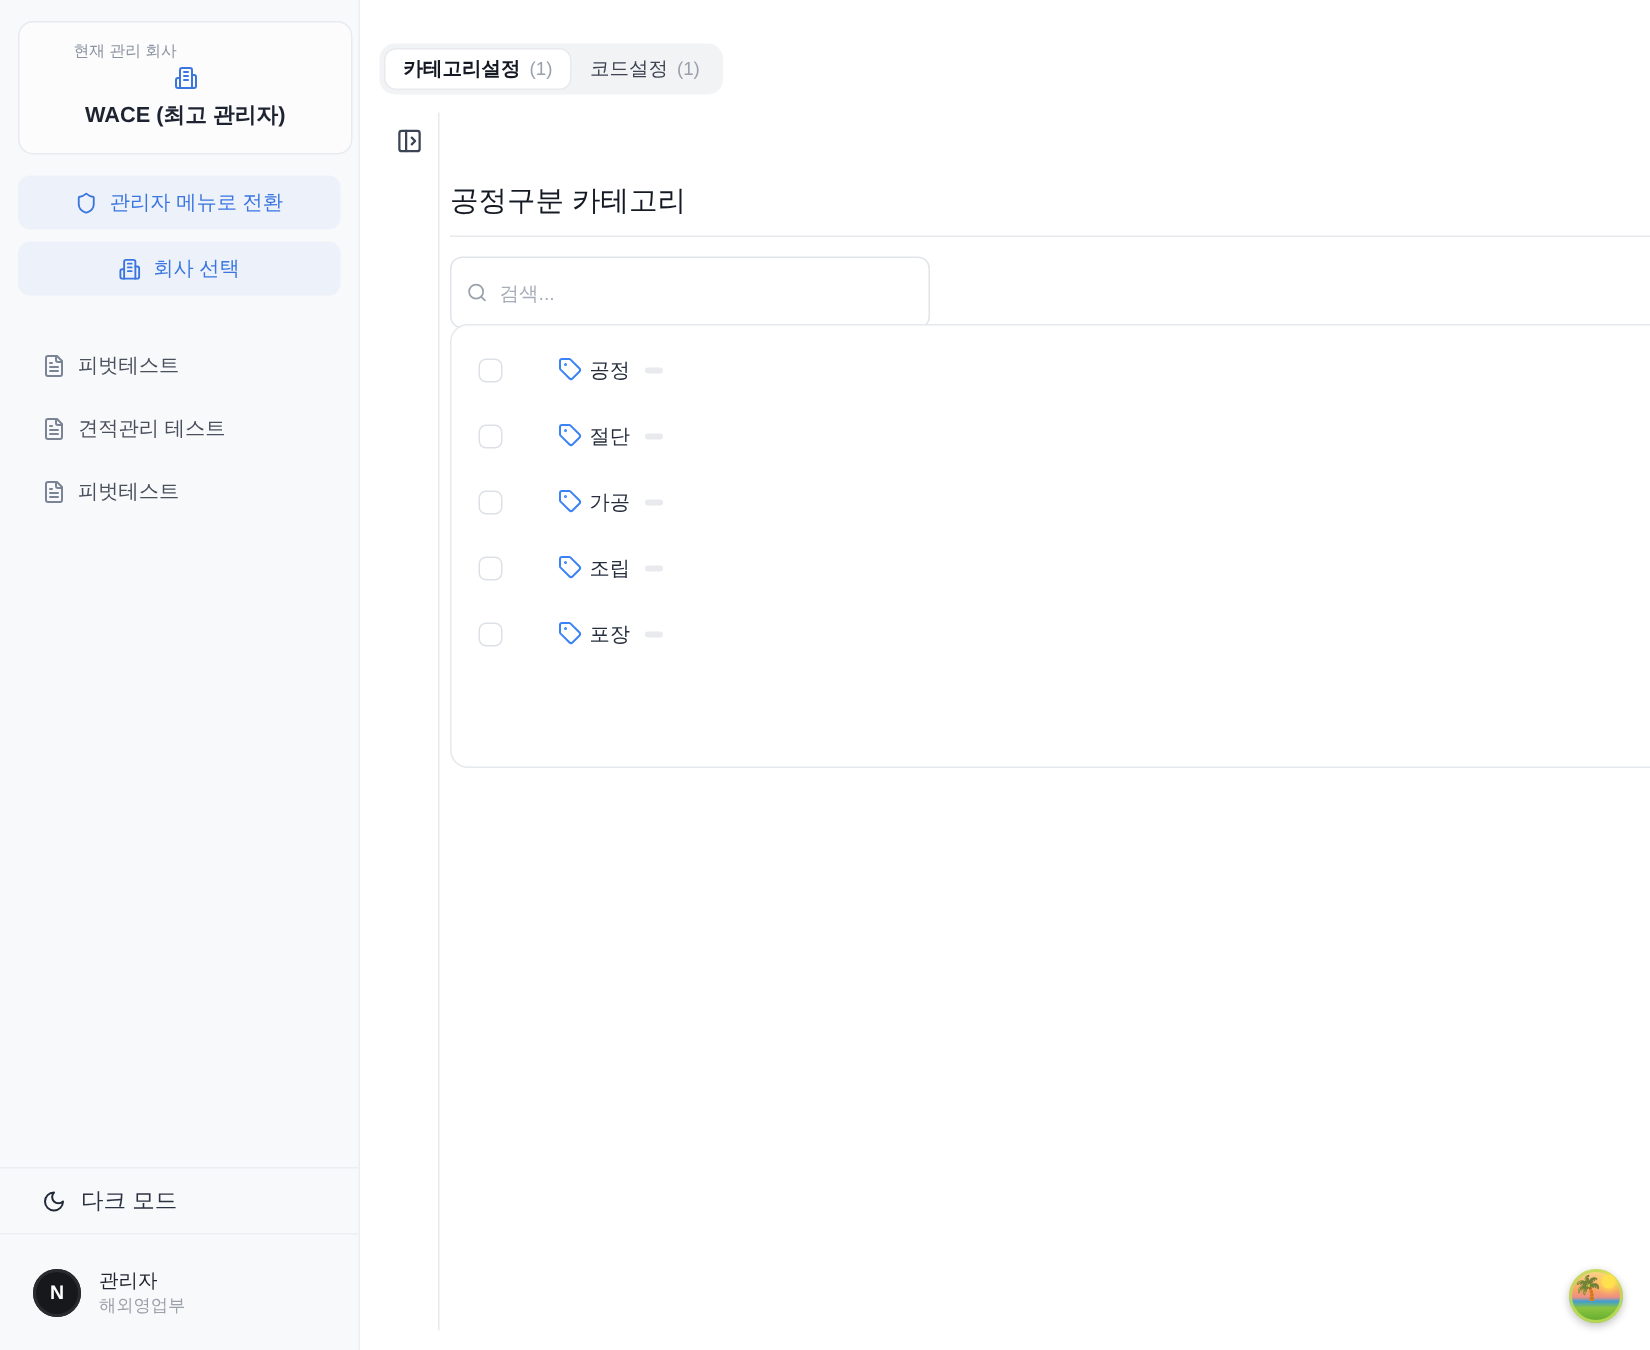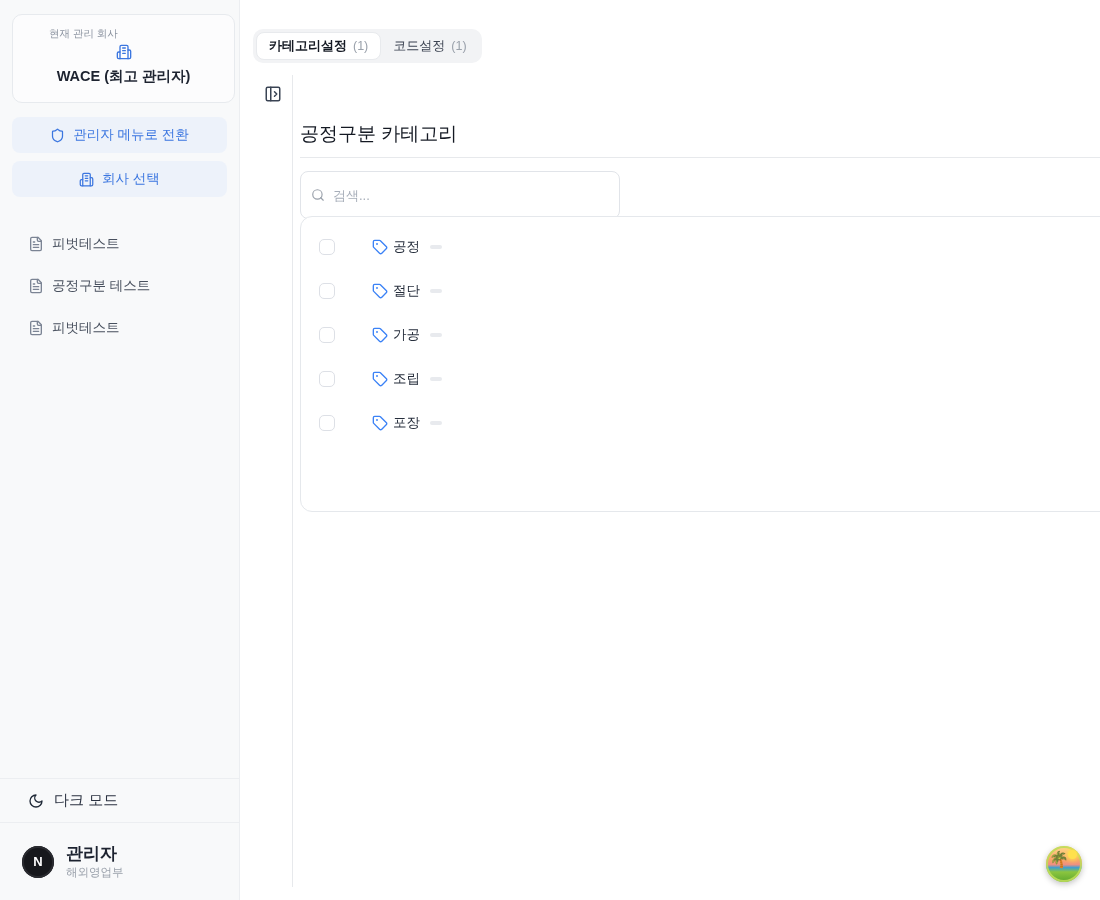--- a/index.html
+++ b/index.html
@@ -32,21 +32,21 @@
   .nav-item .chev { width:14px; height:14px; color:#9aa1ab; margin-right:16px; }
 
   .side-spacer { flex:1; }
   .darkmode-row { height:44px; border-top:1px solid #eceef1; display:flex; align-items:center;
     padding-left:28px; gap:10px; font-size:15px; color:#2a3140; cursor:pointer; }
   .user-row { border-top:1px solid #eceef1; height:78px; display:flex; align-items:center;
     padding-left:22px; gap:12px; }
   .avatar { width:32px; height:32px; border-radius:50%; background:#17181c; color:#ffffff;
     display:flex; align-items:center; justify-content:center; font-size:13px; font-weight:600;
     box-shadow:inset 0 0 0 2px #2a2b30; }
-  .user-name { font-size:17px; font-weight:700; color:#1d2330; line-height:1.35; }
+  .user-name { font-size:13px; font-weight:400; color:#1d2330; line-height:1.35; }
   .user-dept { font-size:11.5px; color:#9aa1ab; }
 
   
   .main { position:absolute; left:240px; top:0; width:860px; height:900px; background:#fff; overflow:hidden; }
 
   .tabs { position:absolute; left:13px; top:29px; height:34px; background:#f2f3f5;
     border-radius:10px; display:flex; align-items:center; padding:3px; }
   .tab { height:28px; display:flex; align-items:center; padding:0 12px; gap:6px;
     font-size:13px; color:#3c4352; border-radius:8px; cursor:pointer; white-space:nowrap;text-align:right; }
   .tab.active { background:#ffffff; border:1px solid #e8eaed; font-weight:700; color:#141923; }
@@ -66,21 +66,21 @@
   .search-box svg { width:14px; height:14px; color:#9aa1ab; flex:0 0 14px; }
   .search-box input { border:none; outline:none; flex:1; font-size:13px; color:#30394a;
     font-family:inherit; background:transparent; }
   .search-box input::placeholder { color:#a7aeb9; }
 
   .list-card { position:absolute; top:216px; left:0; width:890px; height:296px;
     border:1px solid #e5e8ec; border-radius:12px; background:#fff; padding-top:8px; }
   .cat-row { height:44px; display:flex; align-items:center; padding-left:18px; }
   .checkbox { width:16px; height:16px; border:1.5px solid #dde0e6; border-radius:5px;
     background:#fff; cursor:pointer; flex:0 0 16px; }
-  .tag-group { display:flex; align-items:center; margin-left:37px; gap:5px; cursor:pointer; }
+  .tag-group { display:flex; align-items:flex-start; margin-left:37px; gap:5px; cursor:pointer; }
   .tag-ic { width:16px; height:16px; color:#3b82f6; }
   .cat-label { font-size:13.5px; font-weight:500; color:#262e3c; }
   .row-dash { width:12px; height:4px; border-radius:2px; background:#e8eaee; margin-left:10px; }
 
   
   .island-widget { position:absolute; left:1046px; top:846px; width:36px; height:36px;
     border-radius:50%; cursor:pointer; overflow:hidden;
     box-shadow:0 2px 6px rgba(0,0,0,.25), inset 0 0 0 2px rgba(190,220,90,.9);
     background:linear-gradient(180deg,#ffd98e 0%,#f9a468 38%,#ef8f82 52%,#3f9fd0 60%,#8bc53f 72%,#5da82e 100%); }
   .island-widget .sun { position:absolute; right:5px; top:4px; width:9px; height:9px;
@@ -151,21 +151,21 @@
     <div class="nav-item">
       <span class="nav-ic">
         <svg width="16" height="16" viewBox="0 0 24 24" fill="none" stroke="currentColor" stroke-width="2" stroke-linecap="round" stroke-linejoin="round">
             <path d="M15 2H6a2 2 0 0 0-2 2v16a2 2 0 0 0 2 2h12a2 2 0 0 0 2-2V7Z"></path>
             <path d="M14 2v4a2 2 0 0 0 2 2h4"></path>
             <path d="M16 13H8"></path>
             <path d="M16 17H8"></path>
             <path d="M10 9H8"></path>
           </svg>
       </span>
-      <span class="lbl">공정구분 테스트</span>
+      <span class="lbl">견적관리 테스트</span>
     </div>
     <div class="nav-item">
       <span class="nav-ic">
         <svg width="16" height="16" viewBox="0 0 24 24" fill="none" stroke="currentColor" stroke-width="2" stroke-linecap="round" stroke-linejoin="round">
             <path d="M15 2H6a2 2 0 0 0-2 2v16a2 2 0 0 0 2 2h12a2 2 0 0 0 2-2V7Z"></path>
             <path d="M14 2v4a2 2 0 0 0 2 2h4"></path>
             <path d="M16 13H8"></path>
             <path d="M16 17H8"></path>
             <path d="M10 9H8"></path>
           </svg>

